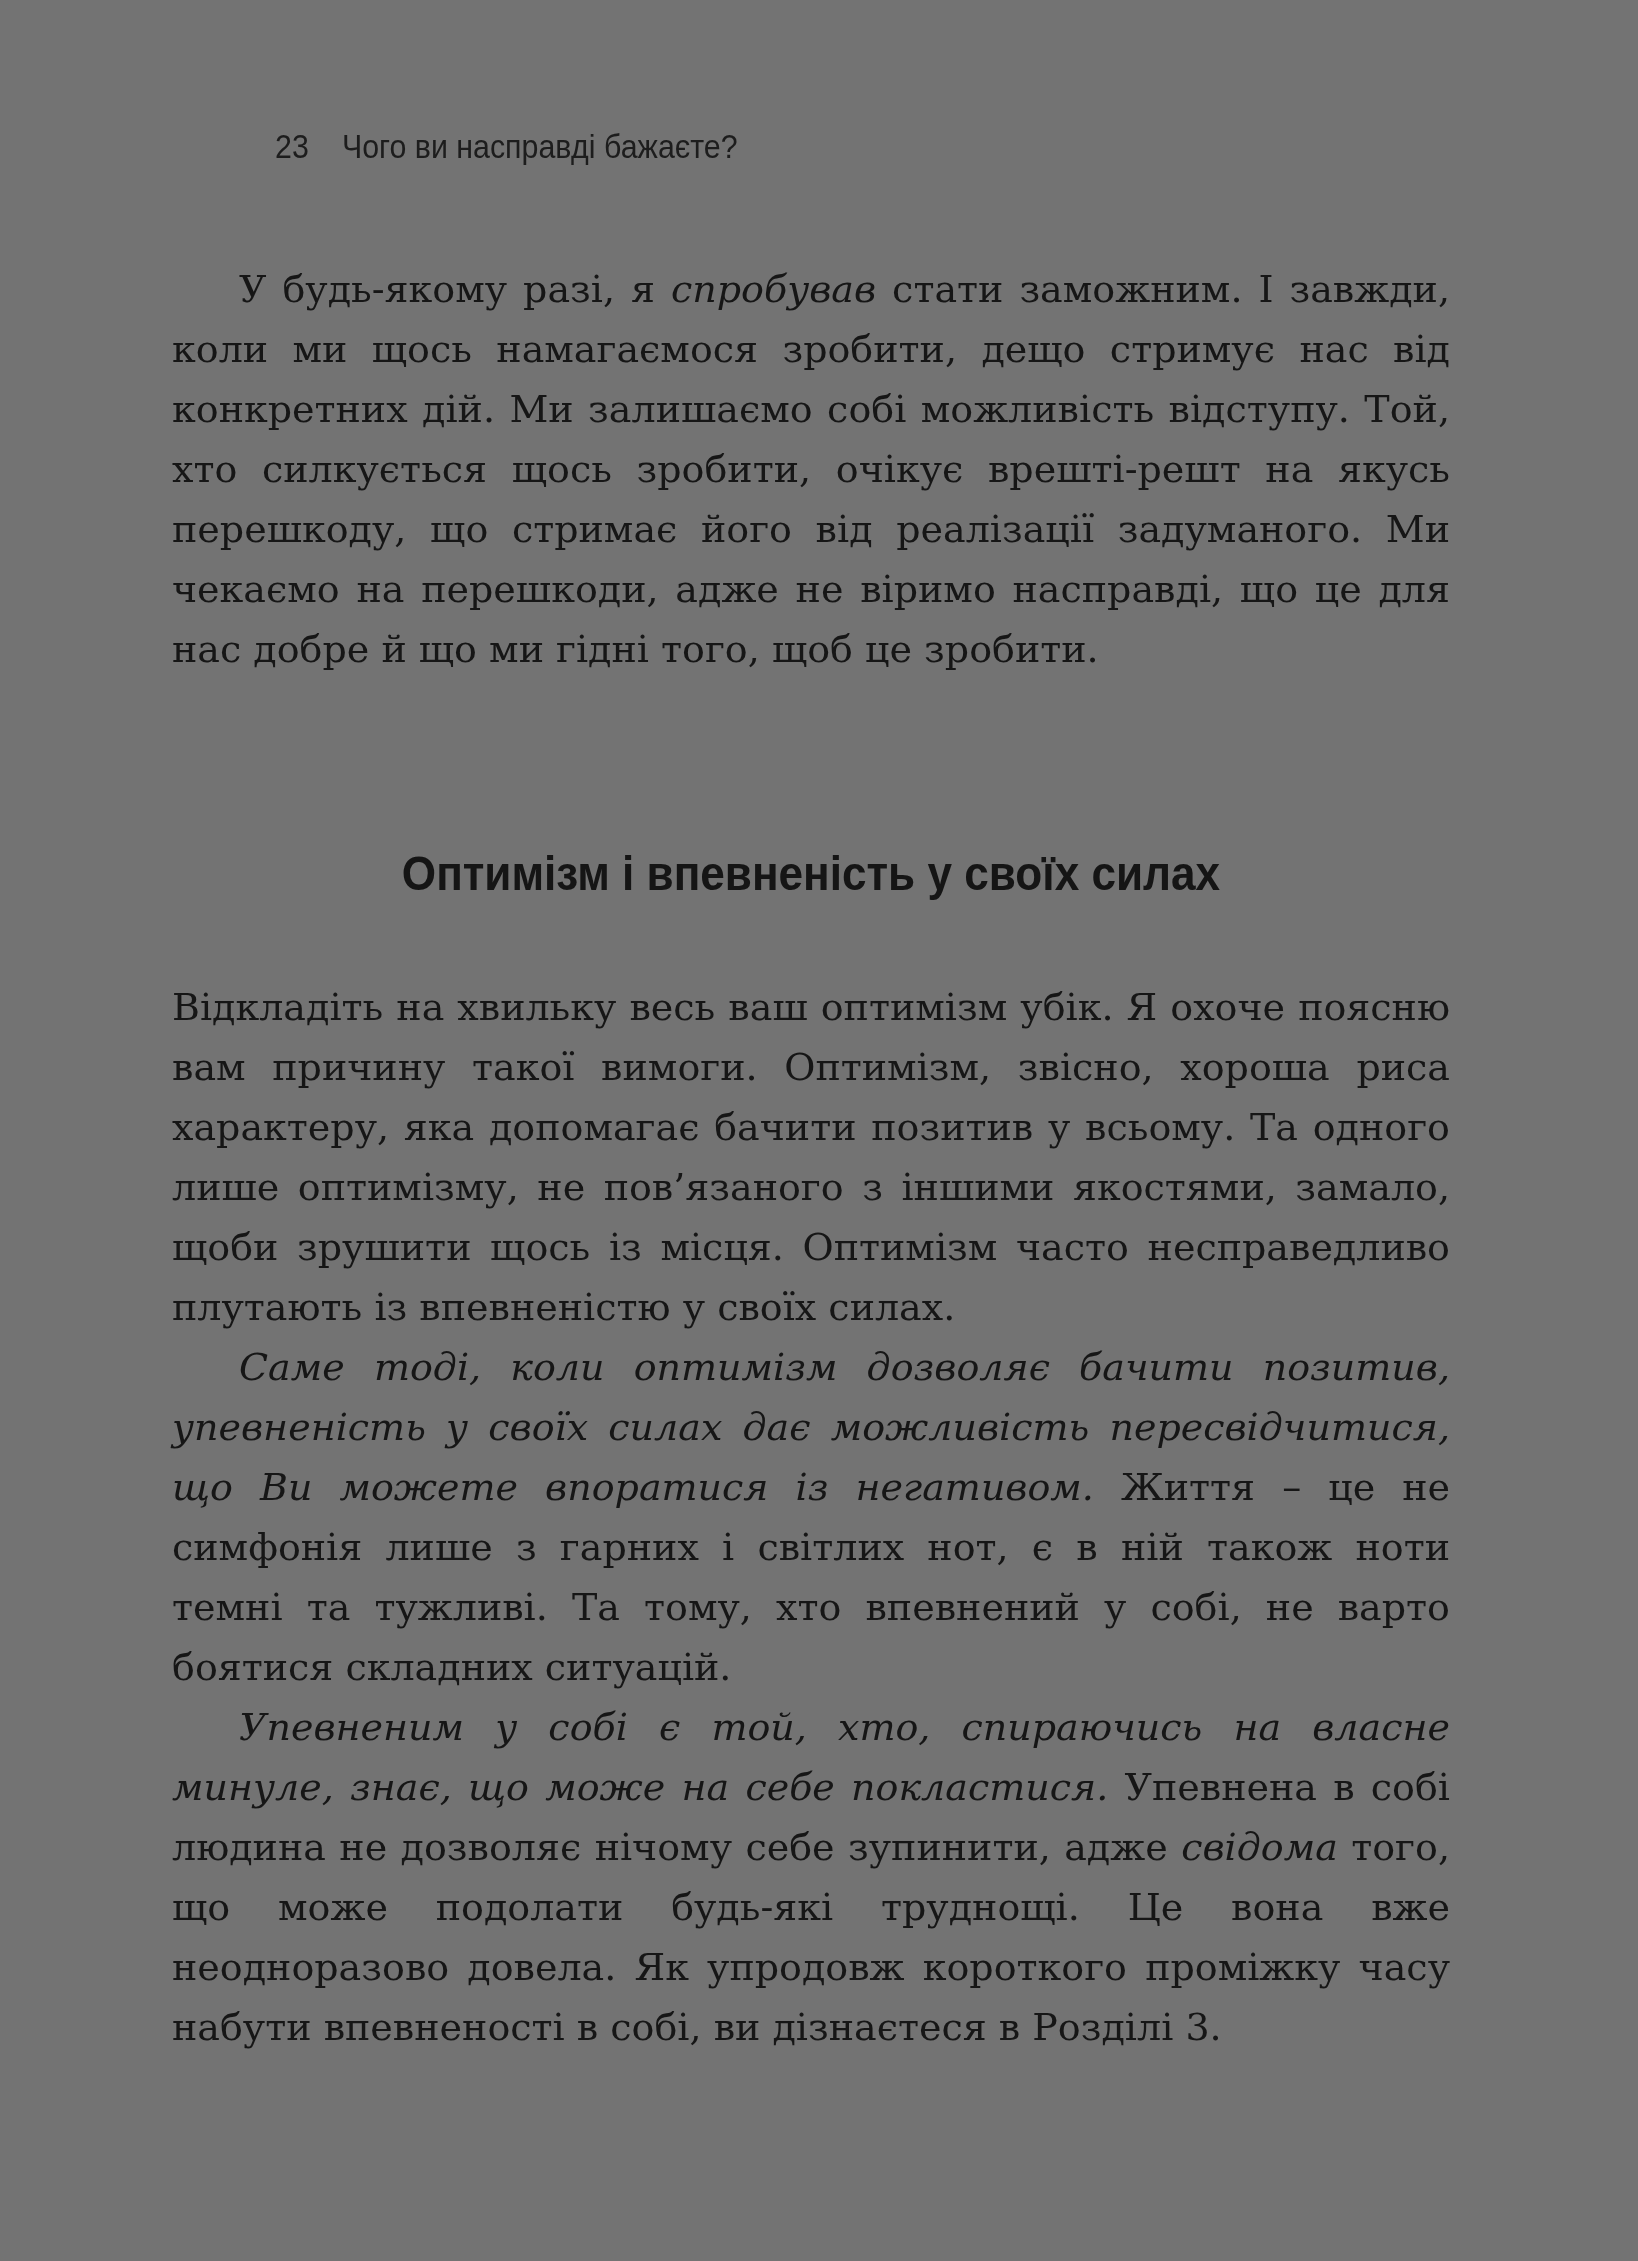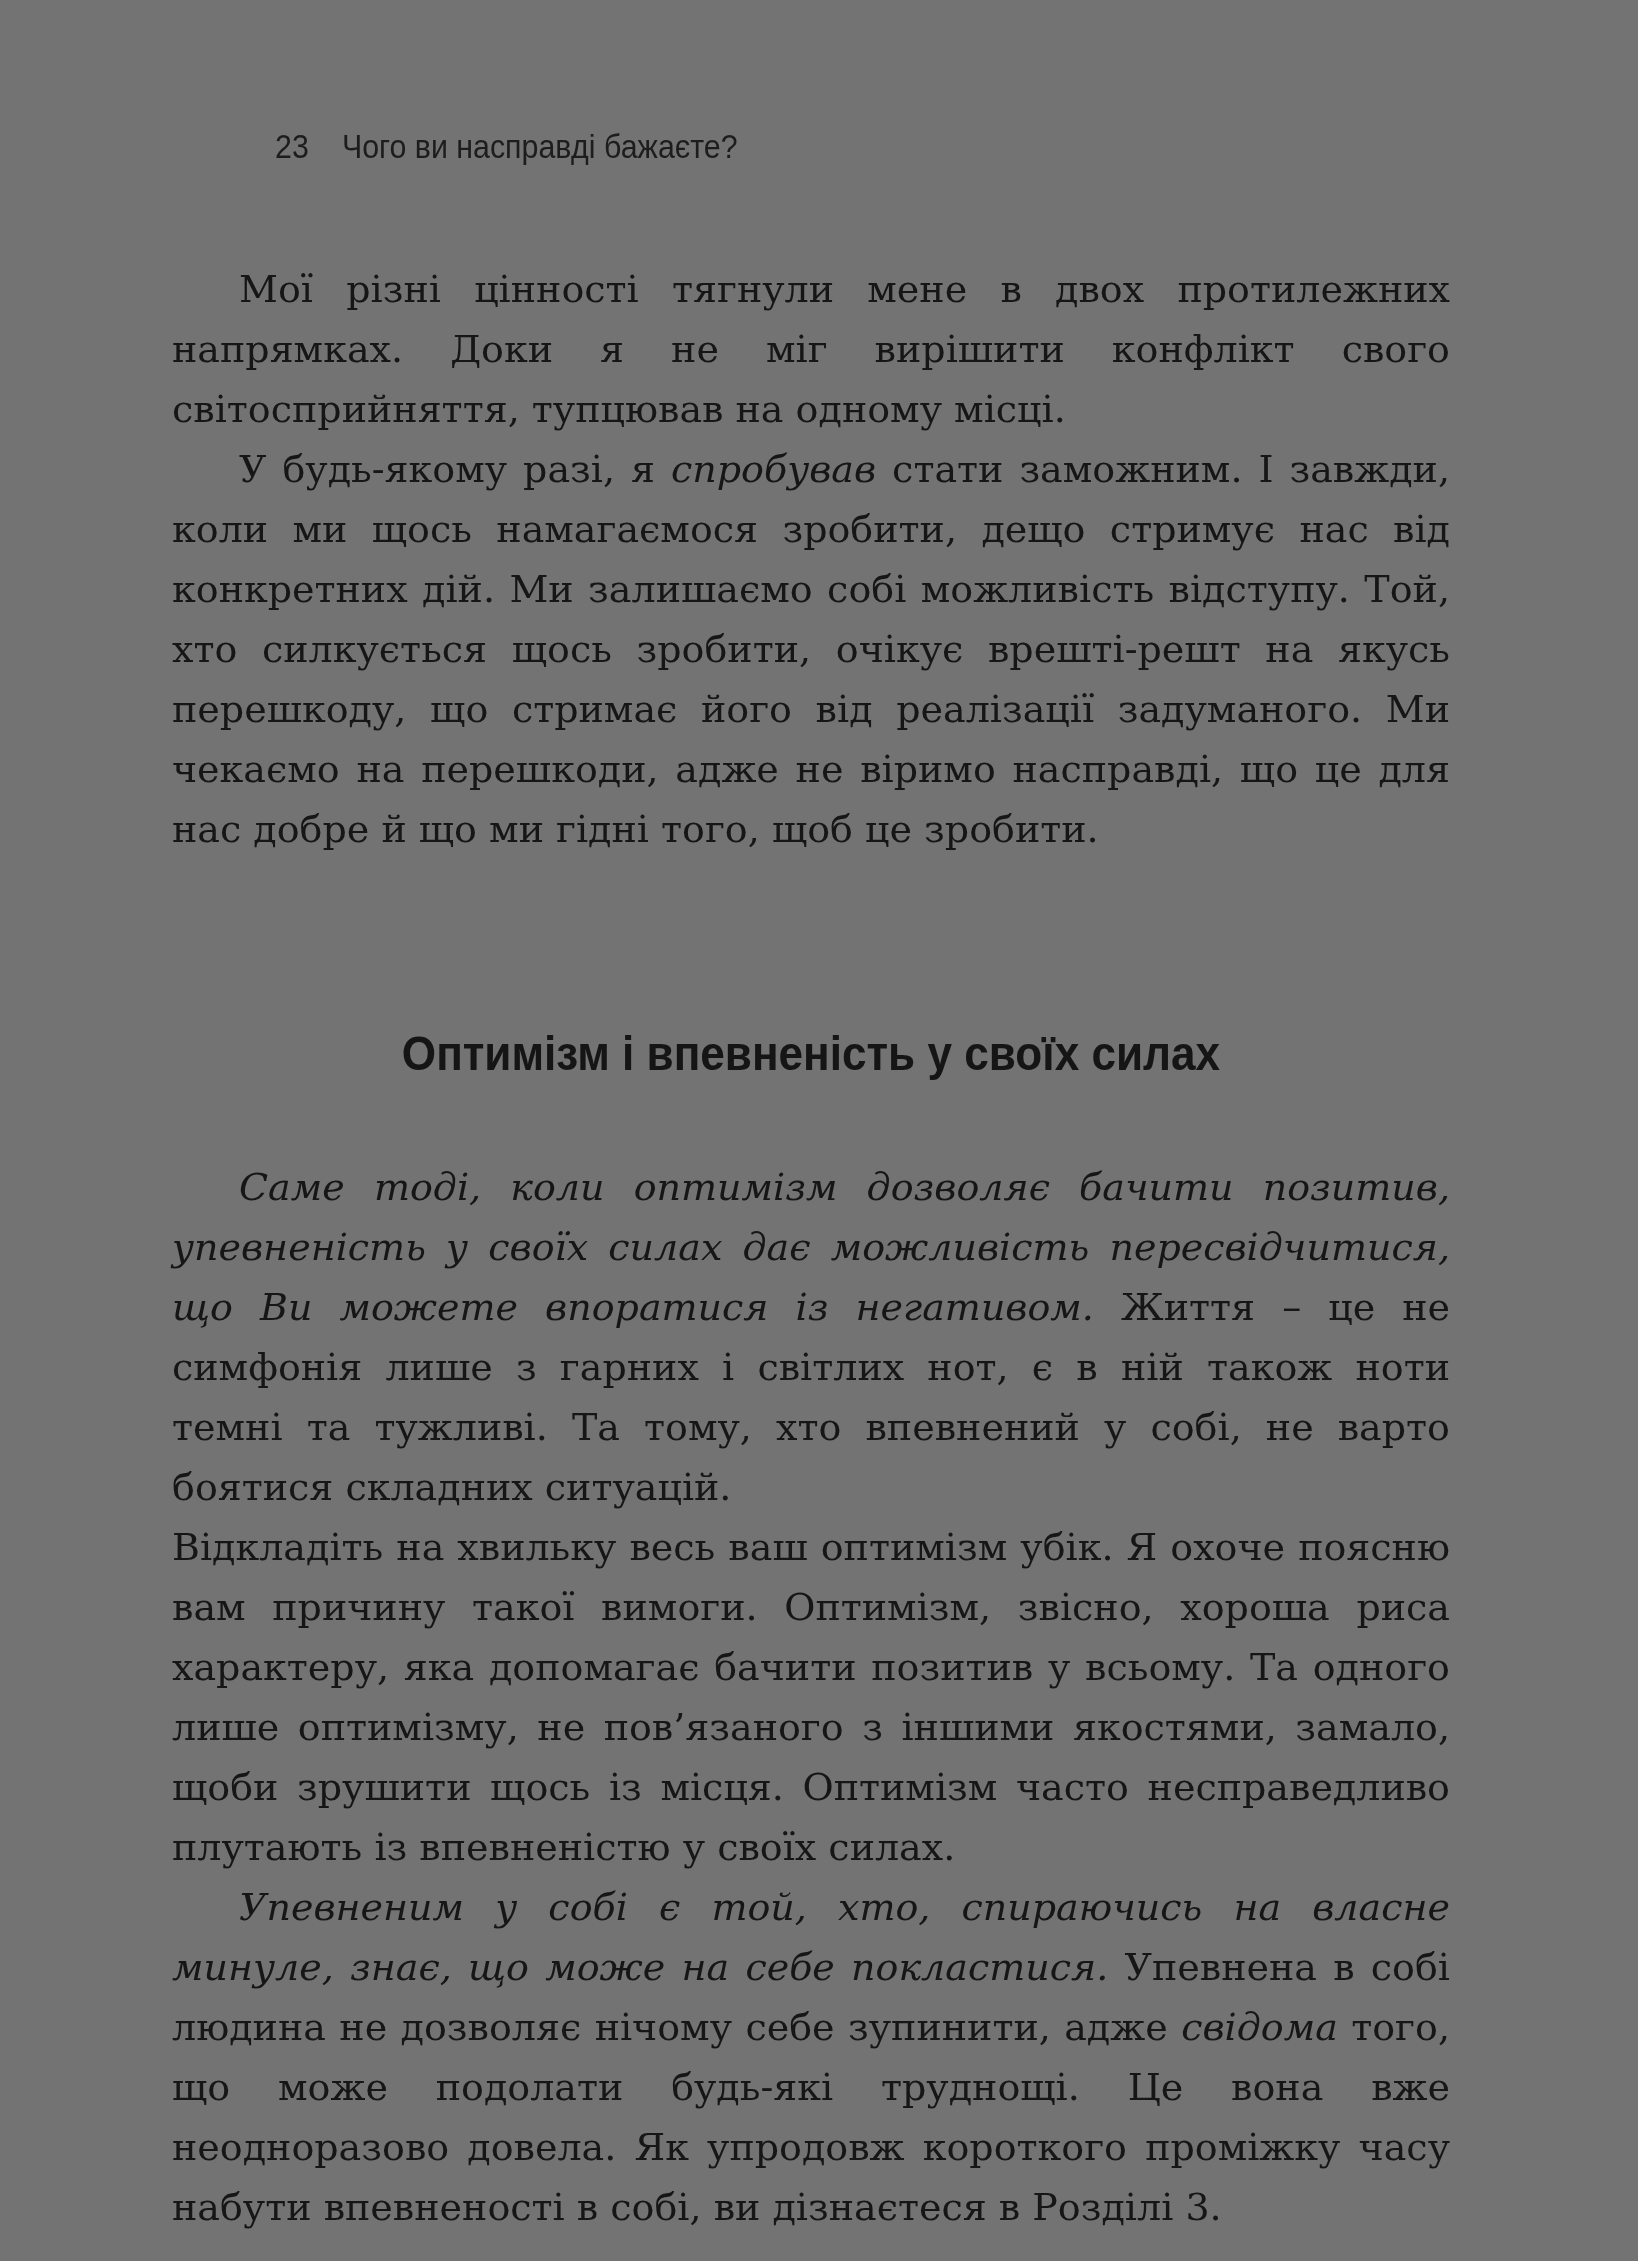--- a/index.html
+++ b/index.html
@@ -69,27 +69,26 @@
 
 <div class="page">
 
   <div class="running-header">
     <span>23</span>
     <span>Чого ви насправді бажаєте?</span>
   </div>
 
   <div class="content">
 
-    <p class="para indent"><span>Мої різні цінності тягнули мене в двох протилежних напрямках. Доки я не міг вирішити конфлікт свого світосприйняття, тупцював на одному місці.</span></p>
 
     <p class="para indent"><span>У будь-якому разі, я </span><span class="italic">спробував</span><span> стати заможним. І завжди, коли ми щось намагаємося зробити, дещо стримує нас від конкретних дій. Ми залишаємо собі можливість відступу. Той, хто силкується щось зробити, очікує врешті-решт на якусь перешкоду, що стримає його від реалізації задуманого. Ми чекаємо на перешкоди, адже не віримо насправді, що це для нас добре й що ми гідні того, щоб це зробити.</span></p>
 
     <h2 class="section-heading">Оптимізм і впевненість у своїх силах</h2>
 
+    <p class="para"><span>Відкладіть на хвильку весь ваш оптимізм убік. Я охоче поясню вам причину такої вимоги. Оптимізм, звісно, хороша риса характеру, яка допомагає бачити позитив у всьому. Та одного лише оптимізму, не пов’язаного з іншими якостями, замало, щоби зрушити щось із місця. Оптимізм часто несправедливо плутають із впевненістю у своїх силах.</span></p>
+
     <p class="para indent"><span class="italic">Саме тоді, коли оптимізм дозволяє бачити позитив, упевненість у своїх силах дає можливість пересвідчитися, що Ви можете впоратися із негативом.</span><span> Життя – це не симфонія лише з гарних і світлих нот, є в ній також ноти темні та тужливі. Та тому, хто впевнений у собі, не варто боятися складних ситуацій.</span></p>
-
-    <p class="para"><span>Відкладіть на хвильку весь ваш оптимізм убік. Я охоче поясню вам причину такої вимоги. Оптимізм, звісно, хороша риса характеру, яка допомагає бачити позитив у всьому. Та одного лише оптимізму, не пов’язаного з іншими якостями, замало, щоби зрушити щось із місця. Оптимізм часто несправедливо плутають із впевненістю у своїх силах.</span></p>
 
     <p class="para indent"><span class="italic">Упевненим у собі є той, хто, спираючись на власне минуле, знає, що може на себе покластися.</span><span> Упевнена в собі людина не дозволяє нічому себе зупинити, адже </span><span class="italic">свідома</span><span> того, що може подолати будь-які труднощі. Це вона вже неодноразово довела. Як упродовж короткого проміжку часу набути впевненості в собі, ви дізнаєтеся в Розділі 3.</span></p>
 
   </div>
 </div>
 
 
 </body></html>

